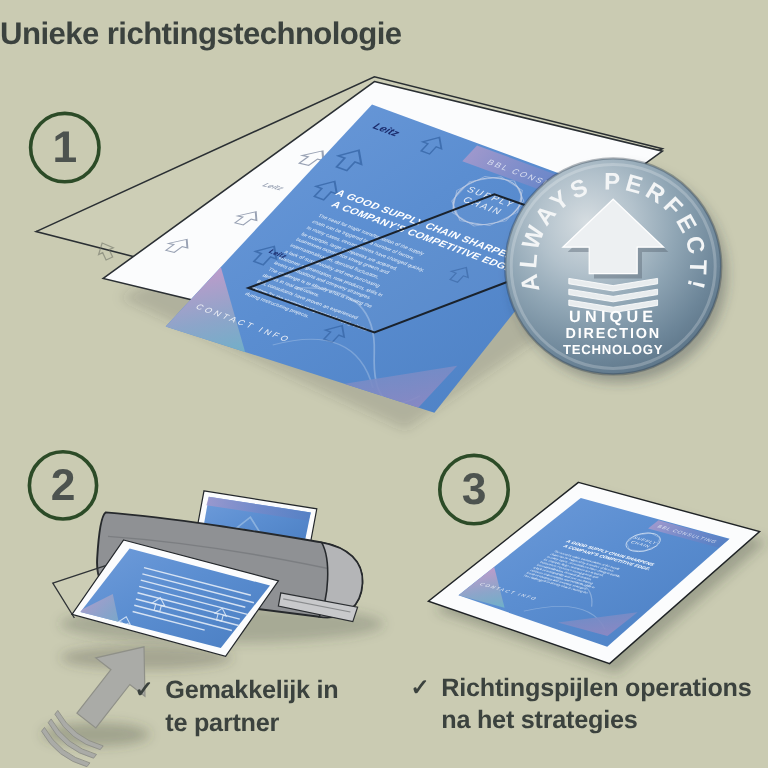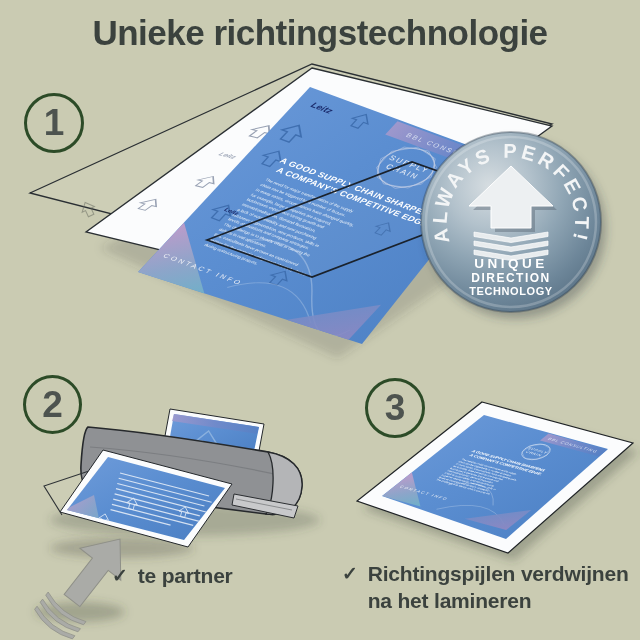--- a/index.html
+++ b/index.html
@@ -1,21 +1,21 @@
 <!DOCTYPE html>
 <html><head>
 <meta charset="utf-8">
 <style>
   html,body{margin:0;padding:0;background:#cacbb2;}
   body{font-family:"Liberation Sans",sans-serif;}
   #stage{position:relative;width:640px;height:640px;background:#cacbb2;overflow:hidden;}
   #stage svg{position:absolute;left:0;top:0;}
   svg text{font-family:"Liberation Sans",sans-serif;}
-  .title{position:absolute;top:13px;left:0;width:100%;text-align:center;
-         font-size:35px;font-weight:bold;color:#3b423e;letter-spacing:-0.5px;}
+  .title{position:absolute;top:13px;left:0;width:100%;
+         font-size:26px;font-weight:bold;color:#3b423e;letter-spacing:-0.5px;}
   .step-circle{position:absolute;border:3px solid #2c4b27;border-radius:50%;
          display:flex;align-items:center;justify-content:center;}
   .step-circle span{font-weight:bold;color:#4d534f;font-size:37px;}
   #circle1{left:24px;top:93px;width:54px;height:54px;}
   #circle2{left:23px;top:375px;width:53px;height:53px;}
   #circle3{left:365px;top:378px;width:54px;height:54px;}
   .note{position:absolute;display:flex;gap:10px;color:#3b423e;font-weight:bold;
         font-size:21px;line-height:27px;letter-spacing:-0.2px;}
   .note .check{font-size:19px;margin-top:0;}
   #note1{left:112px;top:562px;}
@@ -253,25 +253,26 @@
 <div class="step-circle" id="circle2">
   <span>2</span>
 </div>
 <div class="step-circle" id="circle3">
   <span>3</span>
 </div>
 
 <div class="note" id="note1">
   <span class="check">✓</span>
   <div>
+    <div>Gemakkelijk in</div>
     <div>te partner</div>
   </div>
 </div>
 
 <div class="note" id="note2">
   <span class="check">✓</span>
   <div>
-    <div>Richtingspijlen verdwijnen</div>
-    <div>na het lamineren</div>
+    <div>Richtingspijlen operations</div>
+    <div>na het strategies</div>
   </div>
 </div>
 
 </div>
 
 </body></html>

